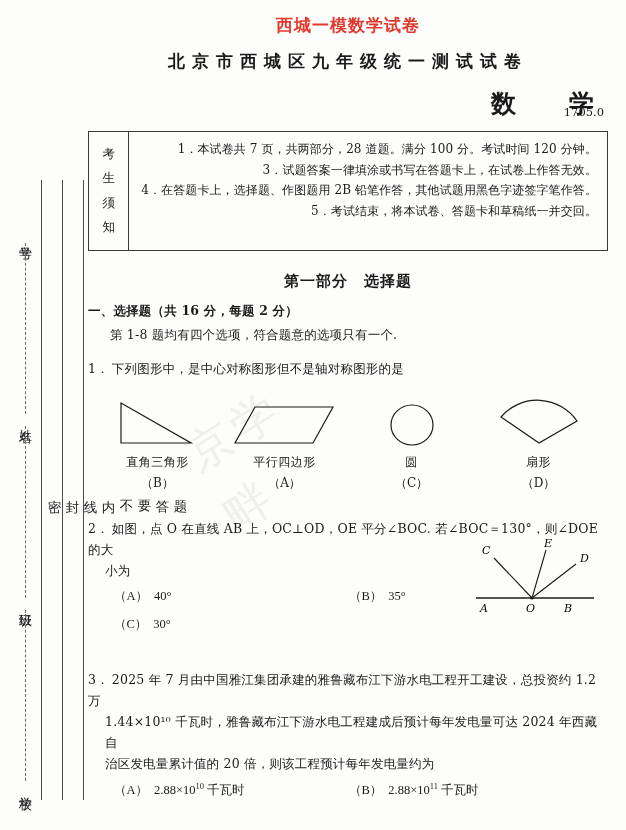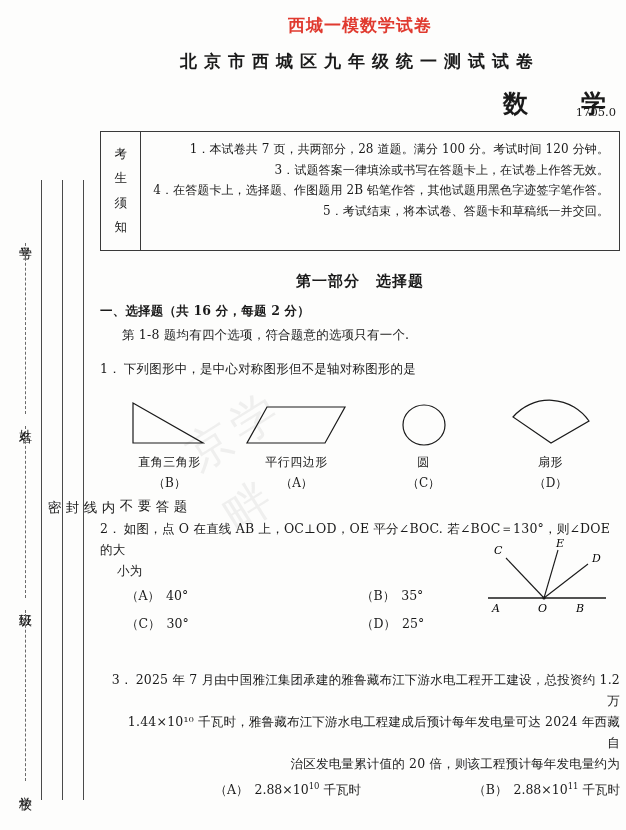--- a/index.html
+++ b/index.html
@@ -99,21 +99,21 @@
   .field-dash {
     flex: 1;
     width: 0;
     border-left: 1px dashed #6a6a6a;
     margin: 5px 0;
   }
 
   
   .page {
     position: absolute;
-    left: 100px;
+    left: 88px;
     top: 0;
     width: 520px;
     height: 684px;
     z-index: 3;
   }
 
   .red-title {
     text-align: center;
     color: #e03a2f;
     font-size: 17px;
@@ -217,21 +217,21 @@
 
   
   .options {
     margin-top: 7px;
     padding-left: 26px;
     display: grid;
     grid-template-columns: 235px auto;
     row-gap: 11px;
     font-size: 12.5px;
   }
-  .opt { white-space: nowrap; }
+  .opt { white-space: nowrap; font-family: Liberation Serif, serif; }
   .opt .tag { margin-right: 6px; }
   sup { font-size: 8.5px; }
 
   
   .fig-row {
     margin-top: 8px;
     display: flex;
     justify-content: space-around;
     align-items: flex-end;
     padding: 0 6px;
@@ -393,23 +393,20 @@
     <div class="options">
       <div class="opt">
         <span class="tag">（A）</span><span>40°</span>
       </div>
       <div class="opt">
         <span class="tag">（B）</span><span>35°</span>
       </div>
       <div class="opt">
         <span class="tag">（C）</span><span>30°</span>
       </div>
-      <div class="opt">
-        <span class="tag">（D）</span><span>25°</span>
-      </div>
     </div>
 
     <div class="q2-diagram">
       <svg width="140" height="80" viewBox="0 0 140 80">
 
         <line x1="10" y1="62" x2="128" y2="62" stroke="#1a1a1a" stroke-width="1.3"></line>
 
         <line x1="66" y1="62" x2="28" y2="22" stroke="#1a1a1a" stroke-width="1.1"></line>
 
         <line x1="66" y1="62" x2="80" y2="14" stroke="#1a1a1a" stroke-width="1.1"></line>
@@ -420,21 +417,21 @@
         <text class="diag-label" x="14" y="76">A</text>
         <text class="diag-label" x="98" y="76">B</text>
         <text class="diag-label" x="60" y="76">O</text>
         <text class="diag-label" x="16" y="18">C</text>
         <text class="diag-label" x="78" y="11">E</text>
         <text class="diag-label" x="114" y="26">D</text>
       </svg>
     </div>
   </div>
 
-  <div class="question" style="margin-top:36px;text-align:right;">
+  <div class="question" style="margin-top:36px;">
     <div class="q-text">
       <span class="num">3．</span><span>2025 年 7 月由中国雅江集团承建的雅鲁藏布江下游水电工程开工建设，总投资约 1.2 万</span>
       <span class="q-indent">1.44×10¹⁰ 千瓦时，雅鲁藏布江下游水电工程建成后预计每年发电量可达 2024 年西藏自</span>
       <span class="q-indent">治区发电量累计值的 20 倍，则该工程预计每年发电量约为</span>
     </div>
 
     <div class="options">
       <div class="opt">
         <span class="tag">（A）</span><span>2.88×10</span><sup>10</sup><span> 千瓦时</span>
       </div>

